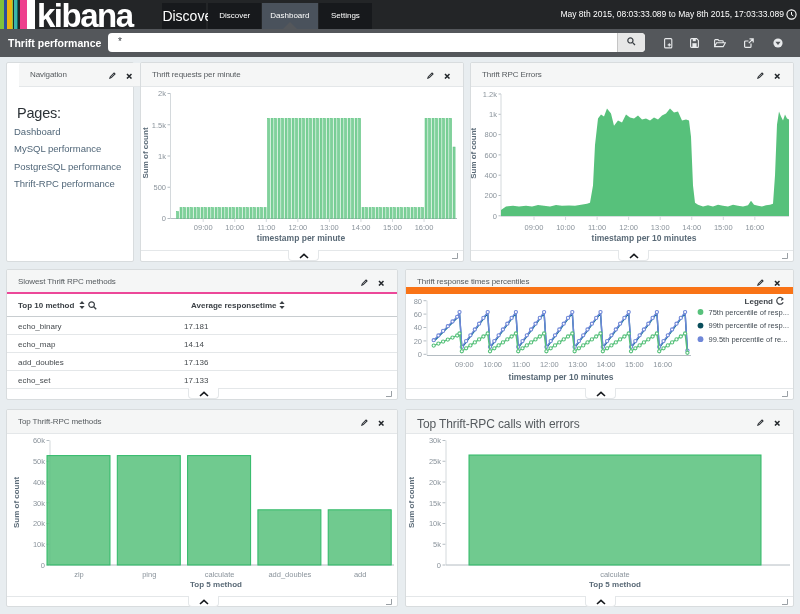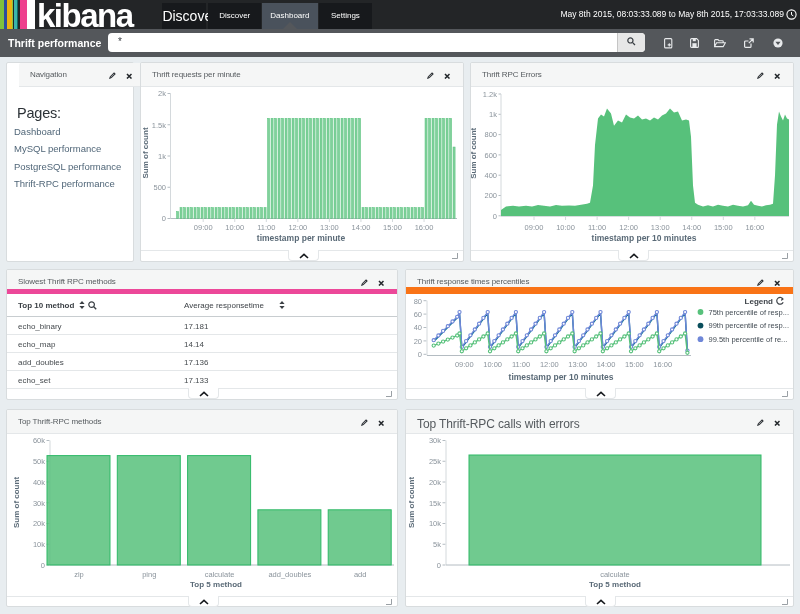--- a/index.html
+++ b/index.html
@@ -249,40 +249,40 @@
     <div style="position:absolute;left:146.5px;top:187px;width:31px;height:11px;background:#fff;border:1px solid #e4e7e9;border-top:none;border-radius:0 0 4px 4px;z-index:3">
       <svg width="10" height="6" viewBox="0 0 10 6" style="position:absolute;left:10px;top:2.5px">
         <path d="M1 5 L5 1.3 L9 5" stroke="#16191d" stroke-width="1.6" fill="none"></path>
       </svg>
     </div>
     <svg width="6" height="6" style="position:absolute;right:5px;top:190px">
       <path d="M5.5 0 L5.5 5.5 L0 5.5" stroke="#9aa0a5" stroke-width="1" fill="none"></path>
     </svg>
   </div>
 <div style="position:absolute;left:6px;top:269px;width:392px;height:131px;background:#fff;border:1px solid #d8dcde;border-radius:2px">
-    <div style="position:absolute;left:0;top:0;width:390px;height:24px;background:#f5f6f6;border-bottom:5px solid #ec4899;border-radius:2px 2px 0 0">
+    <div style="position:absolute;left:0;top:0;width:390px;height:24px;background:#f5f6f6;border-bottom:2px solid #ec4899;border-radius:2px 2px 0 0">
       <div style="position:absolute;left:11px;top:7px;font-size:8px;color:#555a5e;letter-spacing:-0.1px">Slowest Thrift RPC methods</div>
       <svg width="7" height="7" viewBox="0 0 9 9" style="position:absolute;right:29px;top:9px">
         <path d="M1 8 L1.7 6 L6.5 1.2 L7.8 2.5 L3 7.3 Z M1 8 L2.6 7.5" stroke="#2f3338" stroke-width="1.3" fill="none"></path>
       </svg>
       <svg width="6.5" height="6.5" viewBox="0 0 8 8" style="position:absolute;right:13px;top:9.5px">
         <path d="M1.2 1.2 L6.8 6.8 M6.8 1.2 L1.2 6.8" stroke="#23272b" stroke-width="1.9"></path>
       </svg>
     </div>
     <div style="position:absolute;left:0;top:24px;width:390px;font-size:8px;color:#454a4e">
       <div style="position:absolute;left:11px;top:7px;font-weight:bold;color:#3a3f44">Top 10 method</div>
       <svg width="6" height="8" style="position:absolute;left:72px;top:7px">
         <path d="M3 0 L5.6 3 L0.4 3 Z" fill="#3a3f44"></path>
         <path d="M3 8 L5.6 5 L0.4 5 Z" fill="#3a3f44"></path>
       </svg>
       <svg width="9" height="9" style="position:absolute;left:81px;top:6.5px">
         <circle cx="3.6" cy="3.6" r="2.8" stroke="#3a3f44" stroke-width="1.2" fill="none"></circle>
         <line x1="5.8" y1="5.8" x2="8.2" y2="8.2" stroke="#3a3f44" stroke-width="1.4"></line>
       </svg>
-      <div style="position:absolute;left:177px;top:7px;font-weight:normal;color:#3a3f44">Average responsetime</div>
+      <div style="position:absolute;left:184px;top:7px;font-weight:bold;color:#3a3f44">Average responsetime</div>
       <svg width="6" height="8" style="position:absolute;left:272px;top:7px">
         <path d="M3 0 L5.6 3 L0.4 3 Z" fill="#3a3f44"></path>
         <path d="M3 8 L5.6 5 L0.4 5 Z" fill="#3a3f44"></path>
       </svg>
       <div style="position:absolute;left:0;top:21.5px;width:390px;border-top:1px solid #c8cdd0"></div>
       <div style="position:absolute;left:11px;top:27.5px">echo_binary</div>
       <div style="position:absolute;left:177px;top:27.5px">17.181</div>
       <div style="position:absolute;left:0;top:39.5px;width:390px;border-top:1px solid #e4e7e9"></div>
       <div style="position:absolute;left:11px;top:45.5px">echo_map</div>
       <div style="position:absolute;left:177px;top:45.5px">14.14</div>

